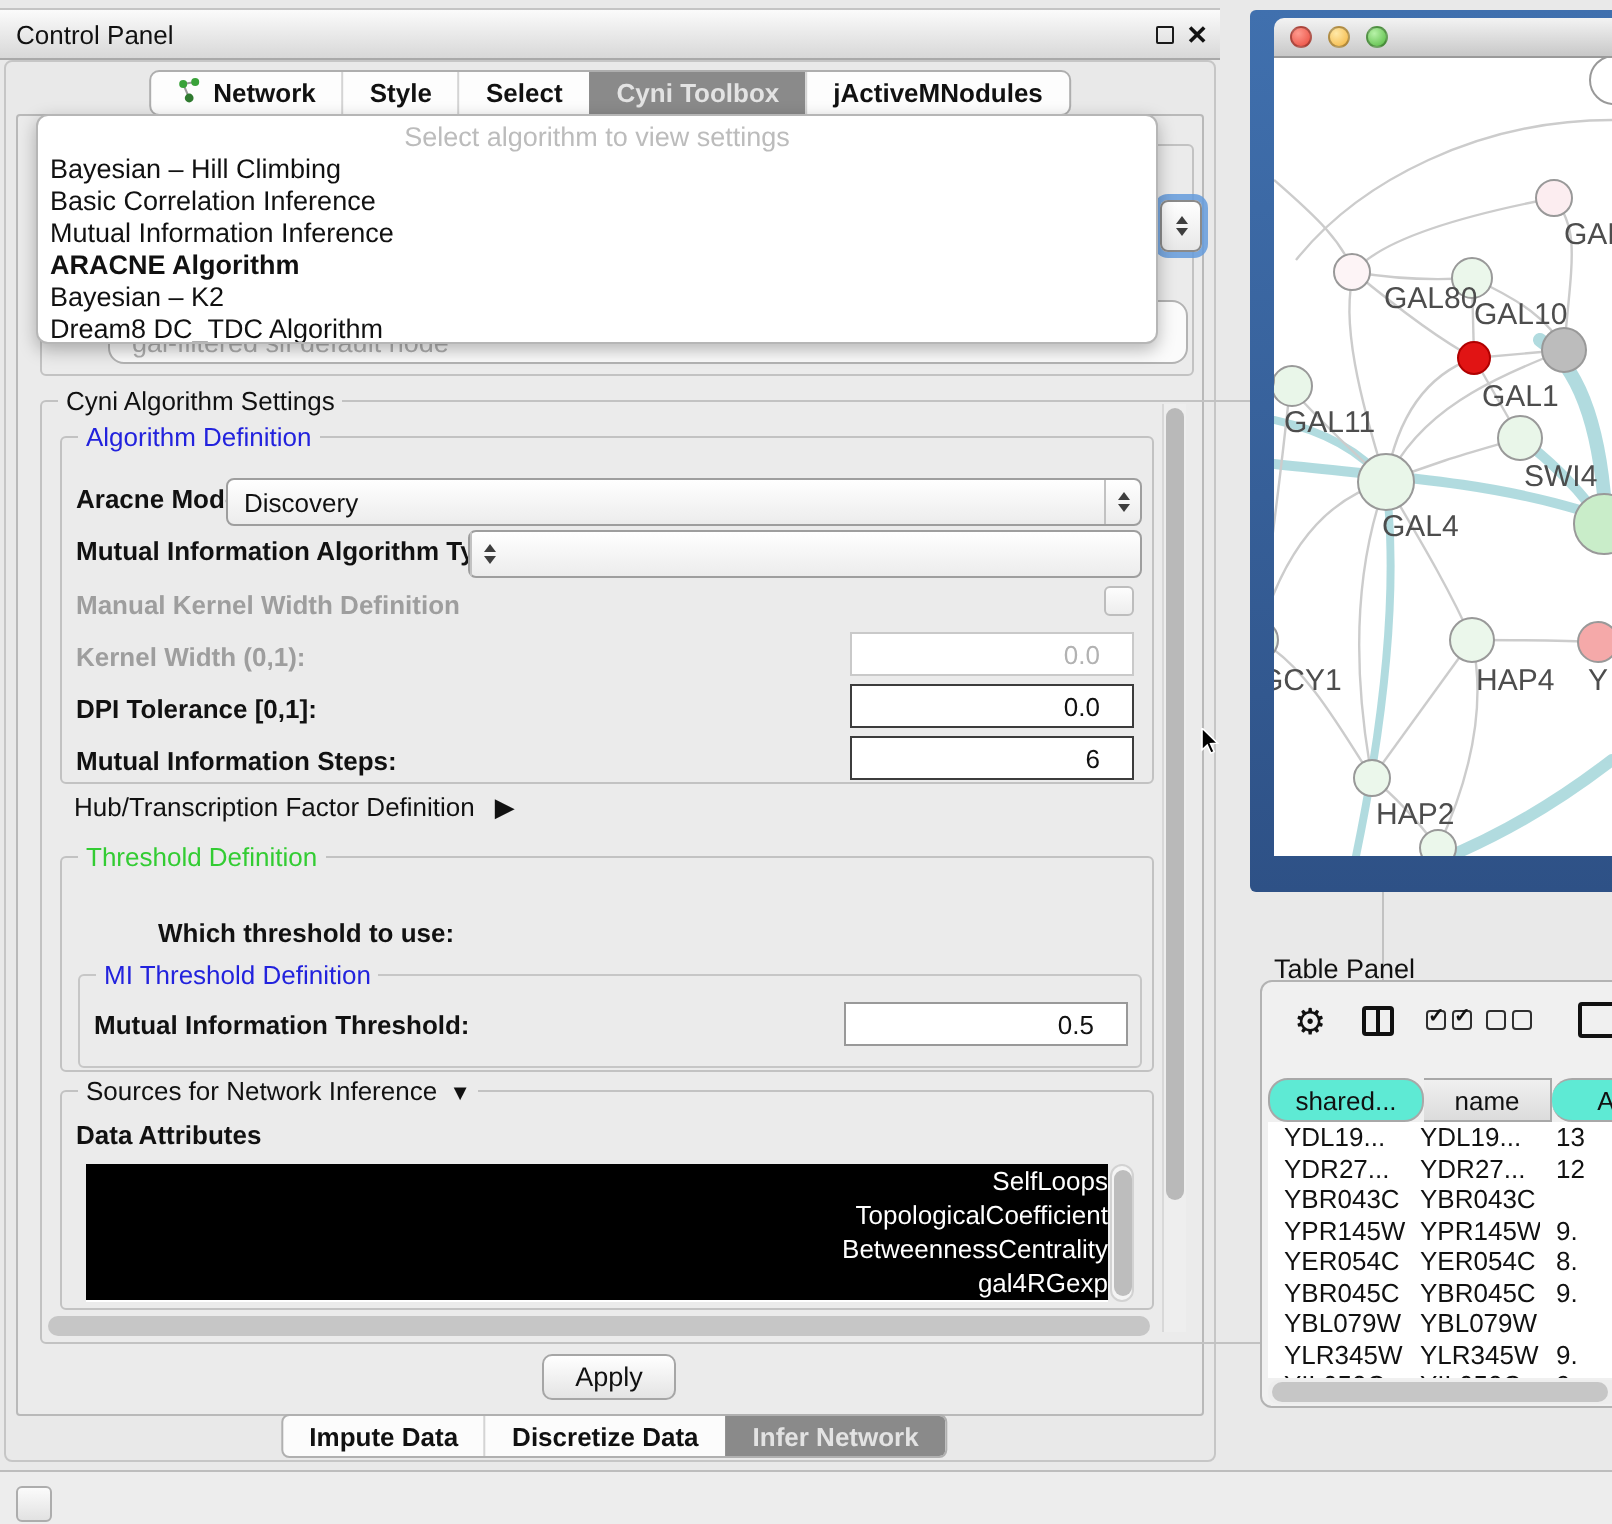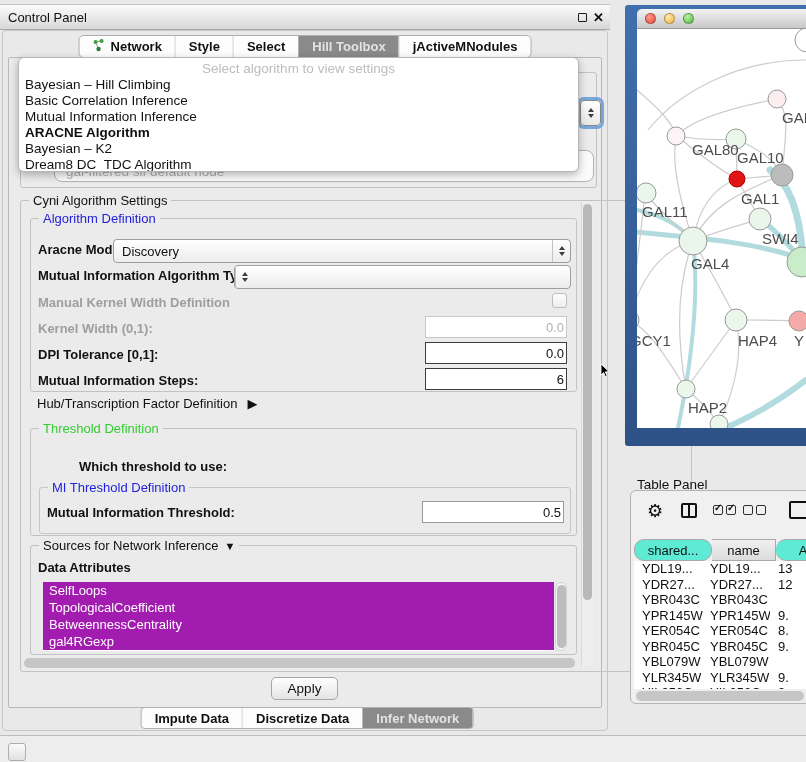--- a/index.html
+++ b/index.html
@@ -49,31 +49,31 @@
            border:1px solid #9e9e9e; border-radius:4px; height:24px;
            display:flex; align-items:center; font-size:13px; }
   .combo .val { flex:1; padding-left:8px; }
   .stepper { width:18px; align-self:stretch; border-left:1px solid #c2c2c2;
              display:flex; flex-direction:column; align-items:center; justify-content:center; }
   .tri-up { width:0; height:0; border-left:3.5px solid transparent; border-right:3.5px solid transparent;
             border-bottom:4.5px solid #3e3e3e; margin-bottom:2px; }
   .tri-down { width:0; height:0; border-left:3.5px solid transparent; border-right:3.5px solid transparent;
               border-top:4.5px solid #3e3e3e; }
   .field { position:absolute; background:#fff; border:1px solid #999; height:22px;
-           font-size:13px; display:flex; align-items:center; justify-content:flex-end; padding:0 2px; }
+           font-size:13px; display:flex; align-items:center; justify-content:flex-end; padding:0 16px; }
   .field.strong { border:1px solid #3c3c3c; }
   .field.dis { border:1px solid #c9c9c9; color:#b2b2b2; }
   .checkbox { position:absolute; width:15px; height:15px; border:1px solid #bdbdbd; border-radius:3px;
               background:linear-gradient(#fdfdfd,#ededed); }
   .vscroll { position:absolute; width:12px; background:#eeeeee; border-left:1px solid #d8d8d8; }
   .vthumb { position:absolute; left:1px; width:9px; background:#b9b9b9; border-radius:5px; }
   .hscroll { position:absolute; height:12px; }
   .hthumb { position:absolute; height:10px; background:#c6c6c6; border-radius:5px; }
   .attr-list { position:absolute; background:#fff; overflow:hidden; }
-  .attr-item { height:17px; line-height:17px; background:#a21caf; color:#fff; font-size:13px; padding-left:6px; }
+  .attr-item { height:17px; line-height:17px; background:#000000; color:#fff; font-size:13px; padding-left:6px;text-align:right; }
   .hub-row { position:absolute; font-size:13px; display:flex; align-items:center; }
   .hub-row .tri { margin-left:10px; font-size:13px; }
   .apply-btn { position:absolute; left:271px; top:677px; width:67px; height:23px;
                border:1px solid #a6a6a6; border-radius:5px; background:linear-gradient(#ffffff,#e4e4e4);
                font-size:13.5px; display:flex; align-items:center; justify-content:center; }
   .bottom-tabs { position:absolute; left:307px; top:707px; transform:translateX(-50%);
                  display:flex; height:22px; background:#fcfcfc; border:1px solid #b0b0b0;
                  border-radius:4px; overflow:hidden; }
   
   .popup { position:absolute; left:18px; top:57px; width:561px; height:115px; background:#fff;
@@ -146,21 +146,21 @@
       </span>
       <span>Network</span>
     </span>
     <span class="tabseg">
       <span>Style</span>
     </span>
     <span class="tabseg">
       <span>Select</span>
     </span>
     <span class="tabseg sel">
-      <span>Hill Toolbox</span>
+      <span>Cyni Toolbox</span>
     </span>
     <span class="tabseg">
       <span>jActiveMNodules</span>
     </span>
   </div>
 
   <div class="cp-body"></div>
 
   <div class="frag-gbox"></div>
   <div class="frag-stepper">

